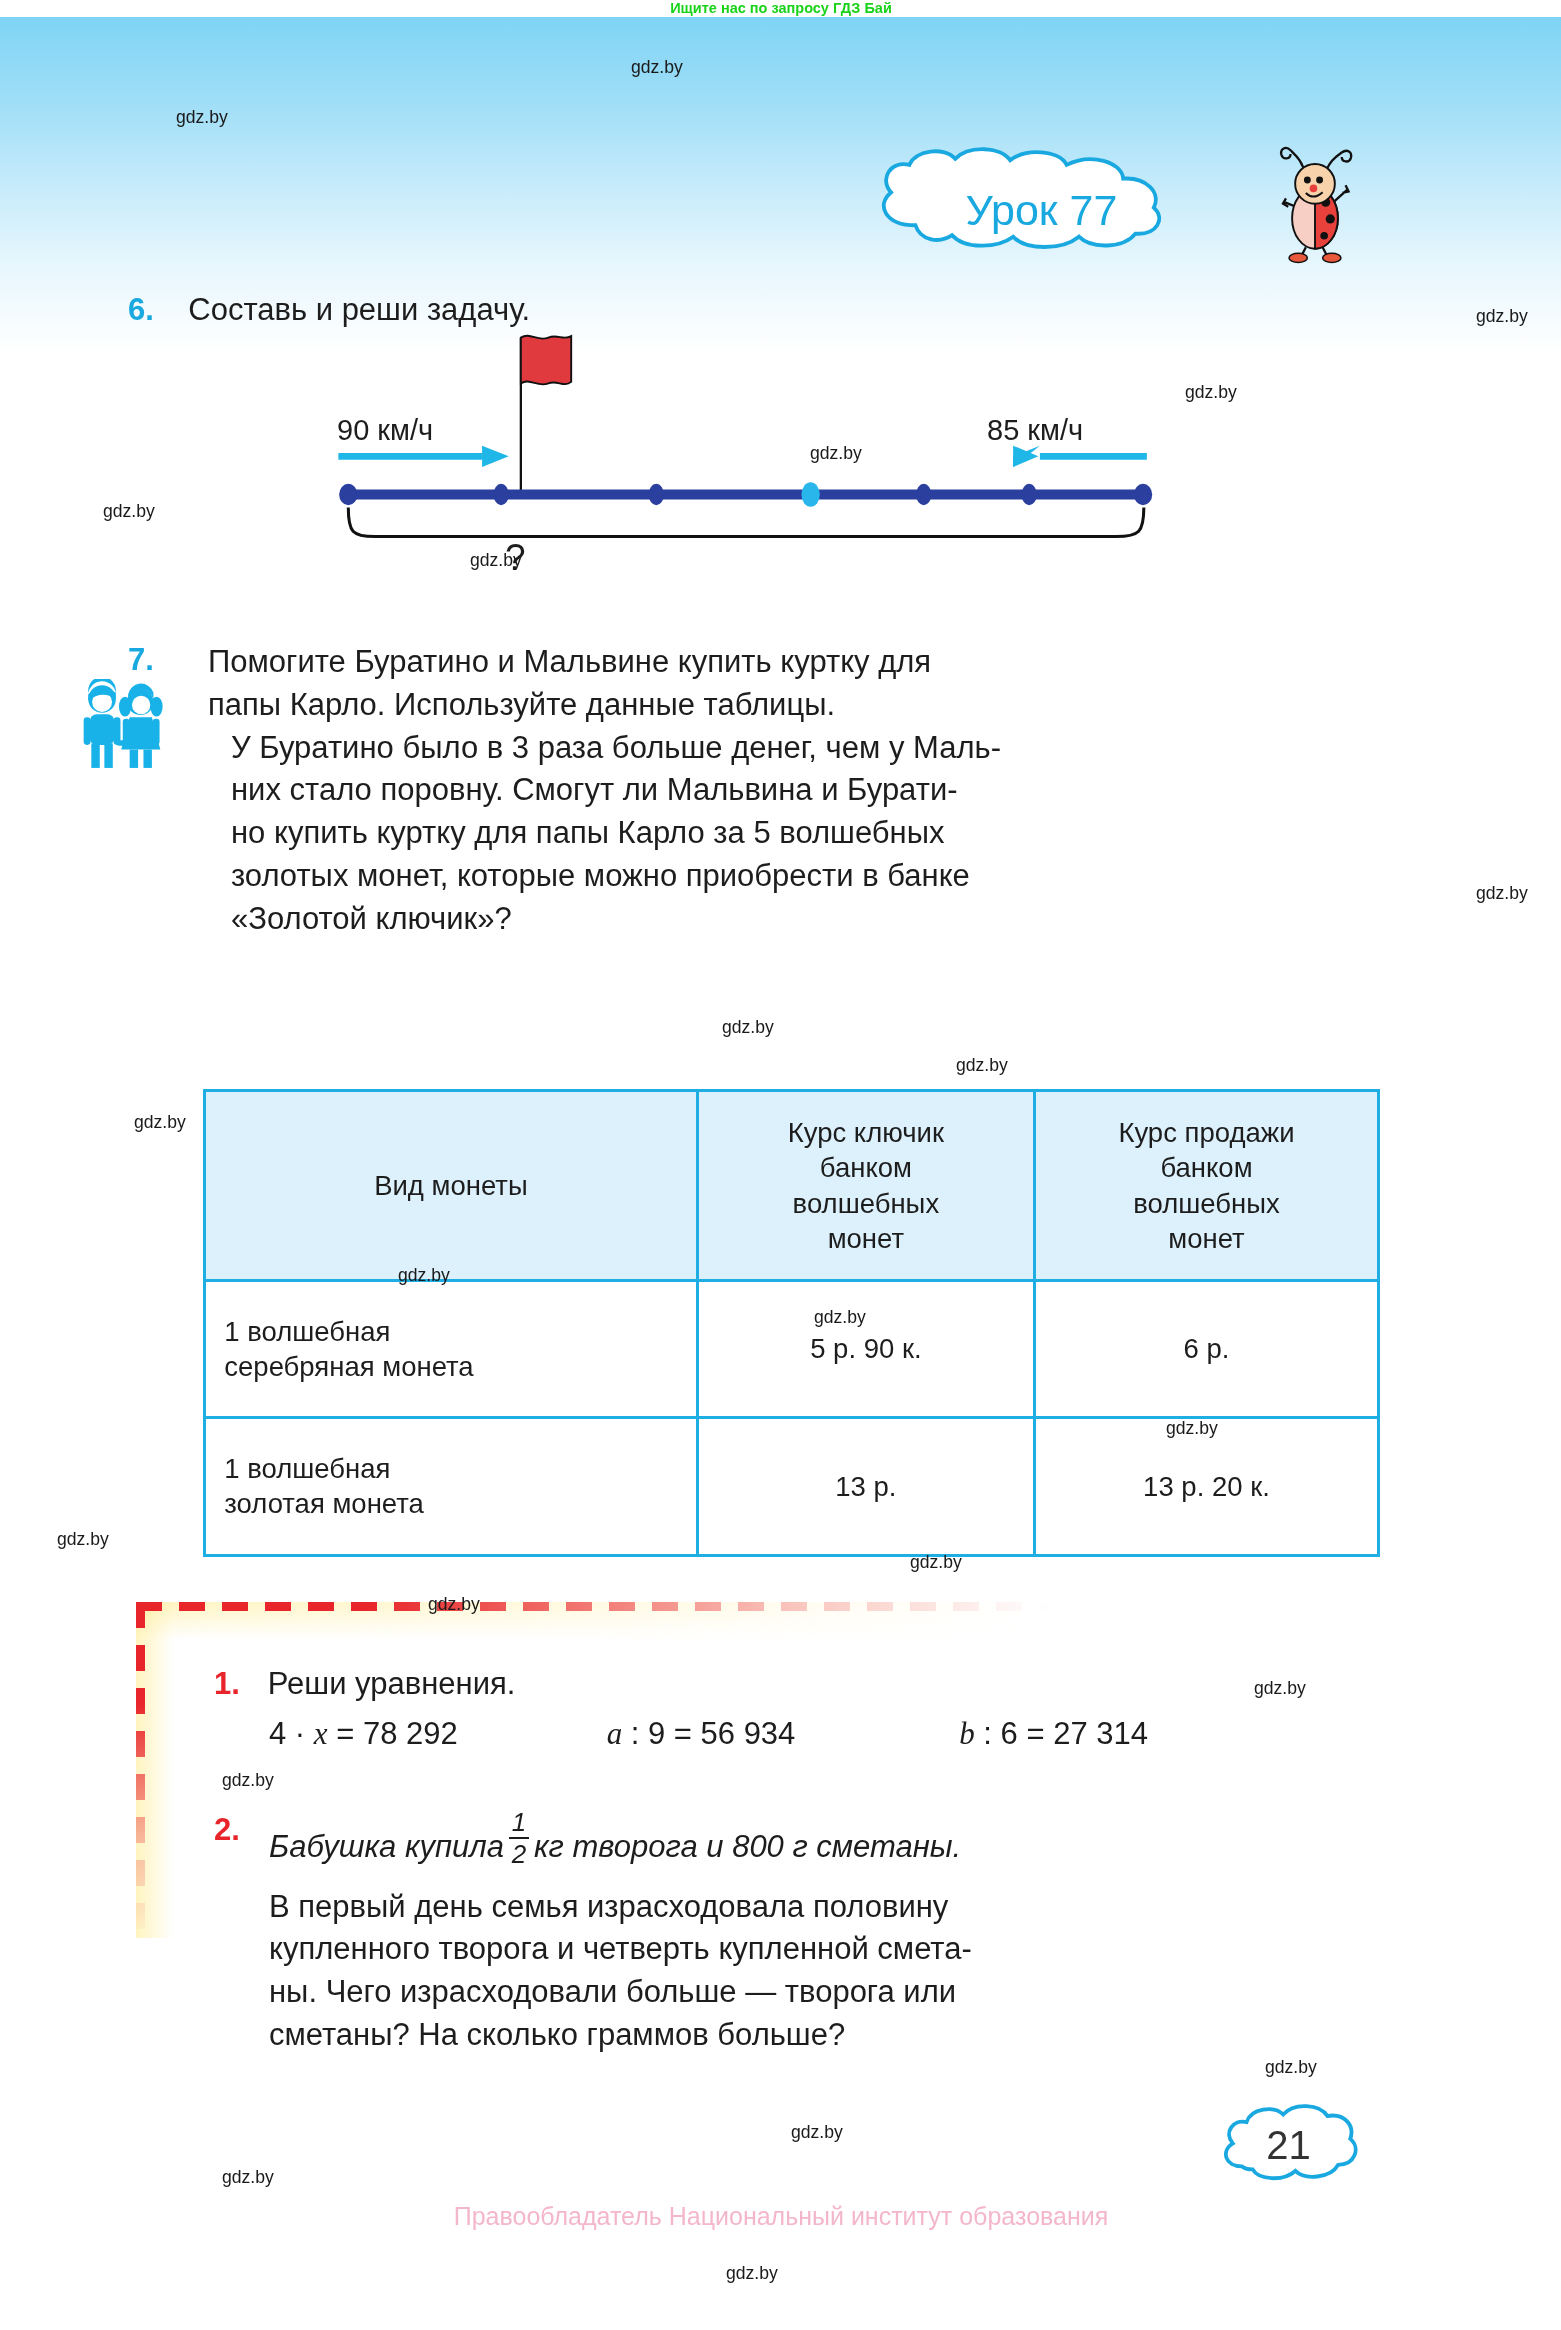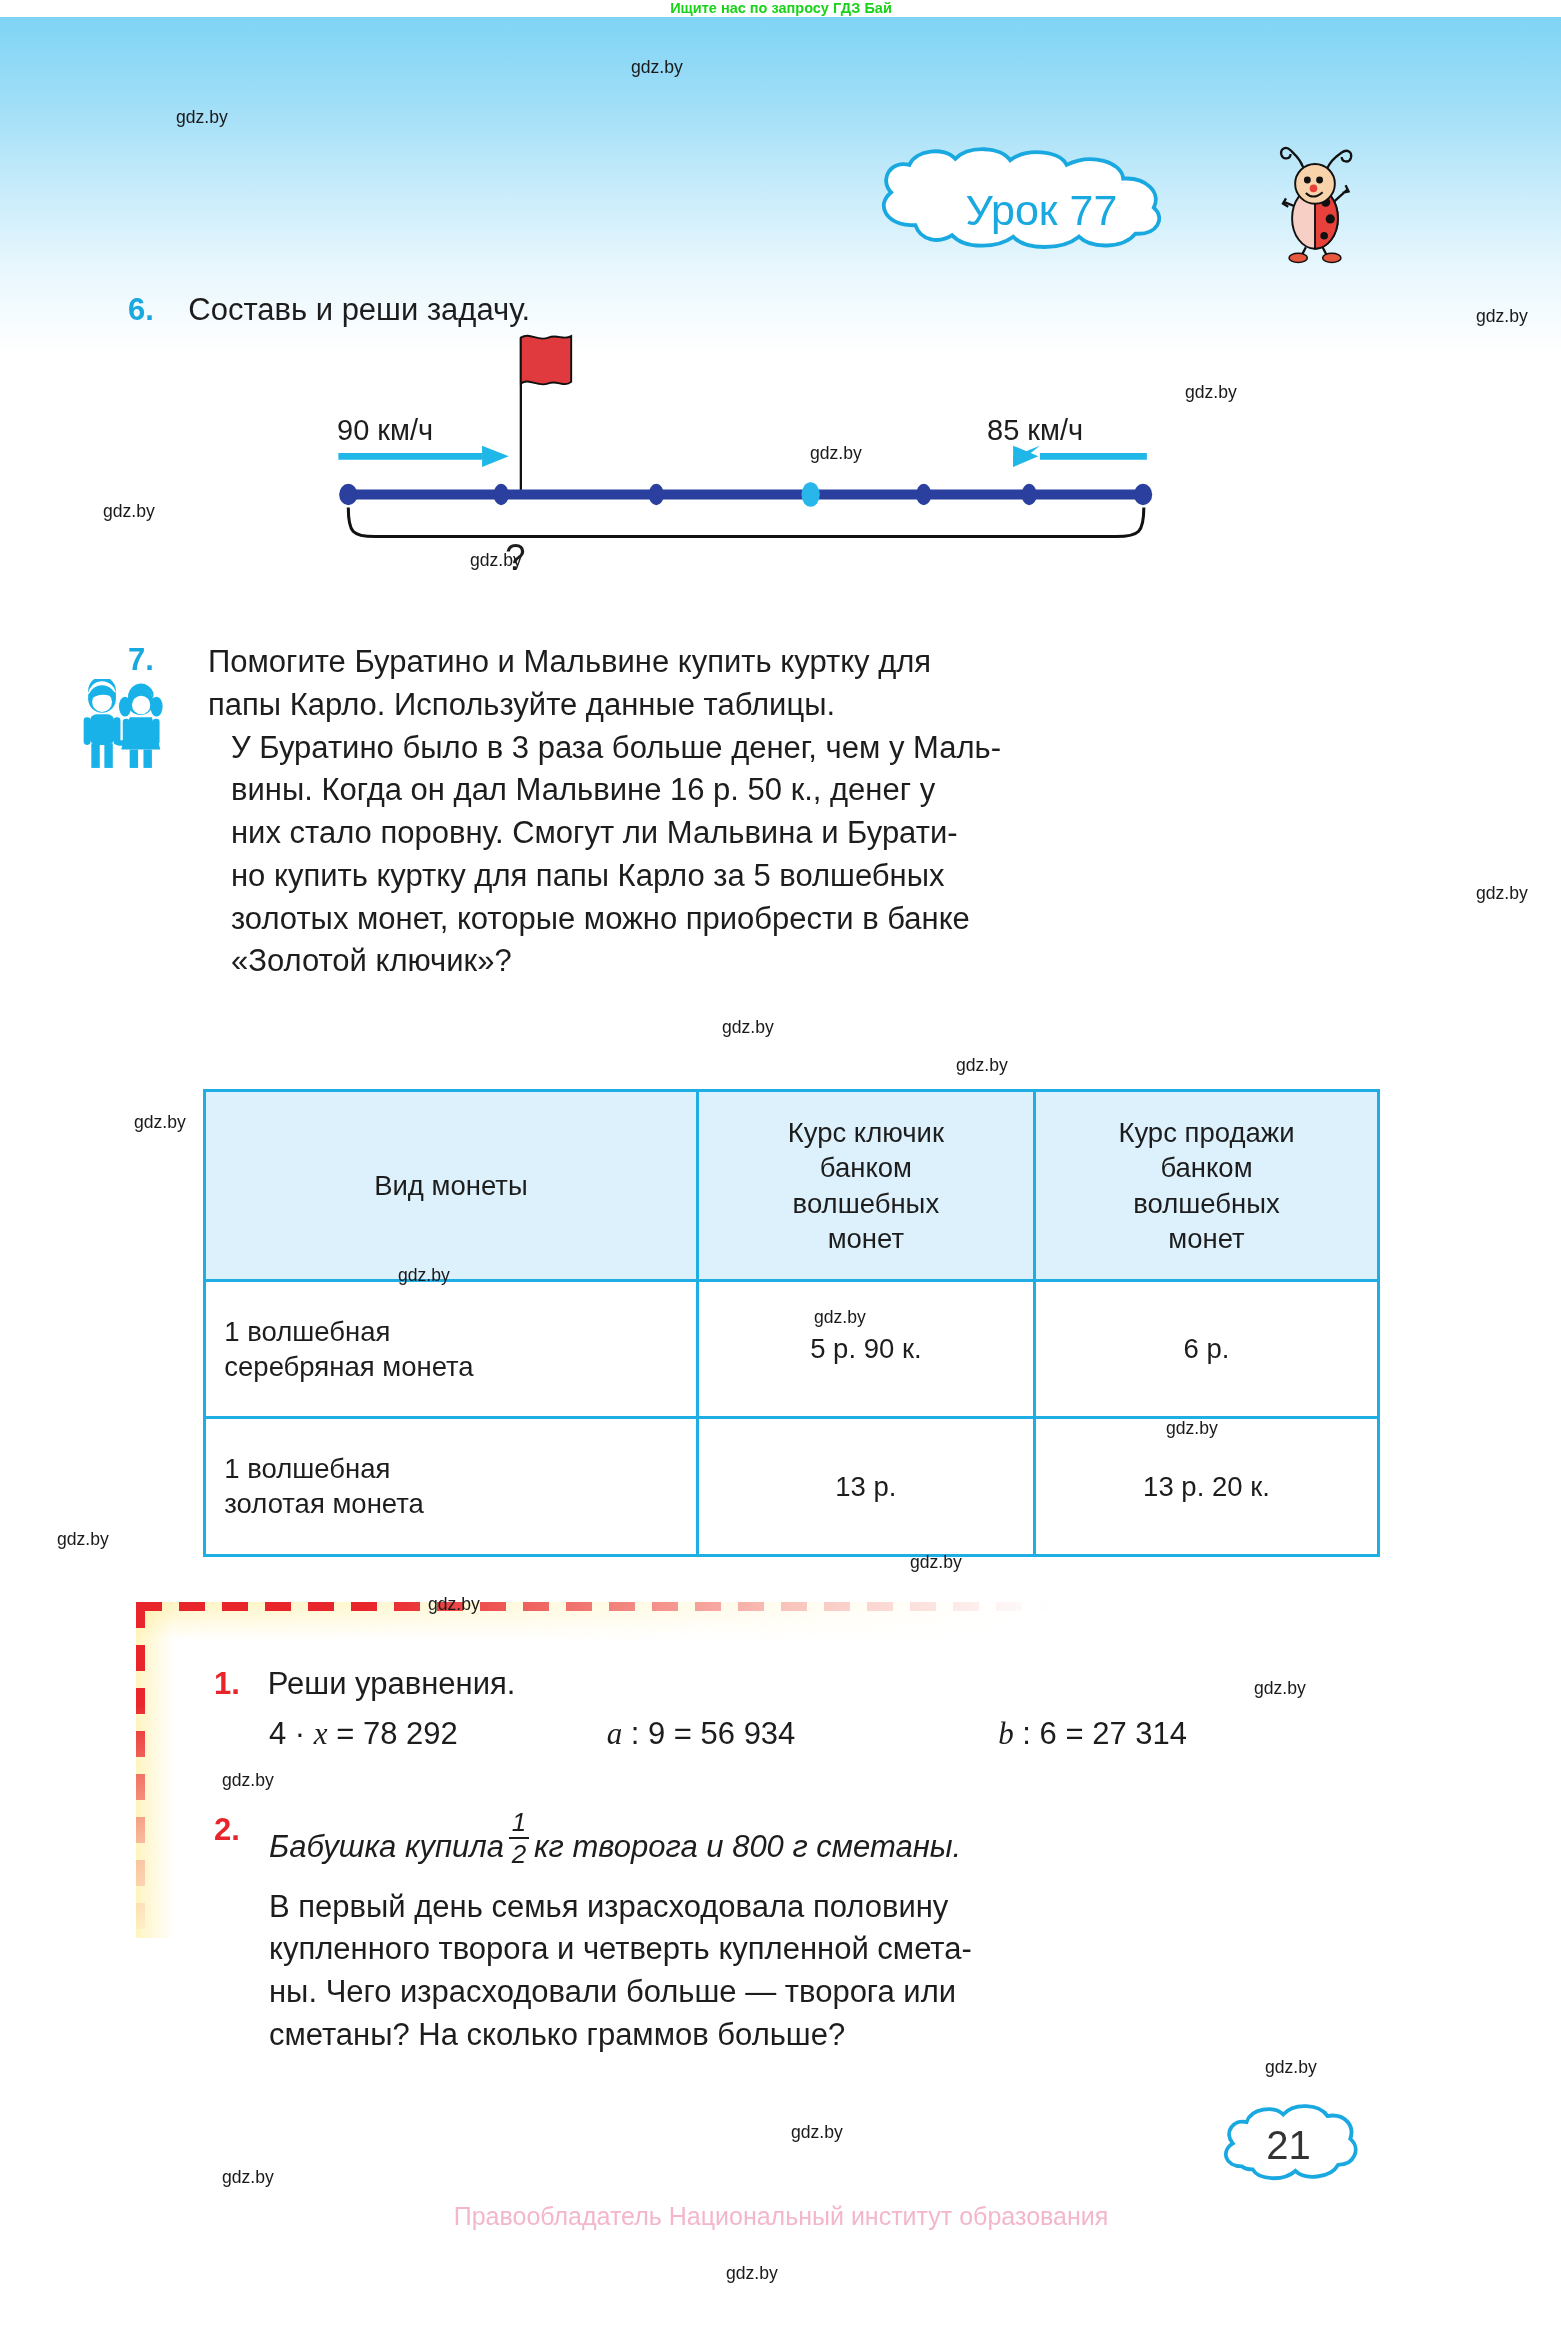--- a/index.html
+++ b/index.html
@@ -232,21 +232,20 @@
     </svg>
   </div>
 
   <div class="ex" style="left:128px;top:642px;">
     <span class="num">7.</span>
   </div>
   <div class="ex body-text" style="left:208px;top:641px;width:1208px;">
     <div>Помогите Буратино и Мальвине купить куртку для</div>
     <div>папы Карло. Используйте данные таблицы.</div>
     <div style="margin-left:23px;">У Буратино было в 3 раза больше денег, чем у Маль-</div>
-    <div style="margin-left:23px;">вины. Когда он дал Мальвине 16 р. 50 к., денег у</div>
     <div style="margin-left:23px;">них стало поровну. Смогут ли Мальвина и Бурати-</div>
     <div style="margin-left:23px;">но купить куртку для папы Карло за 5 волшебных</div>
     <div style="margin-left:23px;">золотых монет, которые можно приобрести в банке</div>
     <div style="margin-left:23px;">«Золотой ключик»?</div>
   </div>
 
   <table class="rates">
     <tbody>
         <tr class="head">
       <td class="c1">Вид  монеты</td>
@@ -292,21 +291,21 @@
     <span class="num-red">1.</span>
     <span class="body-text" style="margin-left:24.5px;">Реши уравнения.</span>
   </div>
   <div class="ex body-text" style="left:269px;top:1713px;width:1147px;">
     <span style="display:inline-block;width:329px;">
       <span>4 · </span><span class="italic-v">x</span><span> = 78 292</span>
     </span>
     <span style="display:inline-block;width:344px;">
       <span class="italic-v">a</span><span> : 9 = 56 934</span>
     </span>
-    <span style="display:inline-block;margin-left:39px;">
+    <span style="display:inline-block;">
       <span class="italic-v">b</span><span> : 6 = 27 314</span>
     </span>
   </div>
 
   <div class="ex" style="left:214px;top:1812px;">
     <span class="num-red">2.</span>
   </div>
   <div class="ex body-text" style="left:269px;top:1810px;width:1147px;">
     <div style="display:flex;align-items:flex-end;font-style:italic;">
       <span>Бабушка  купила</span>

